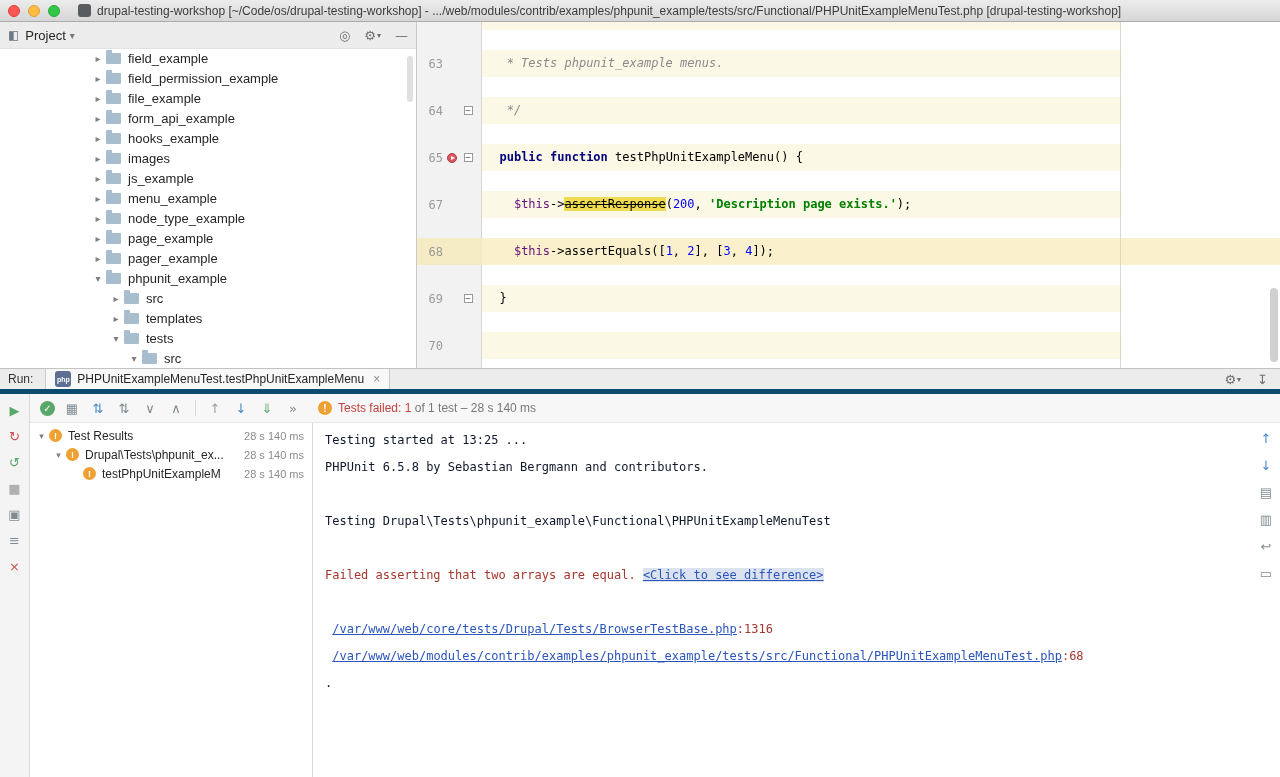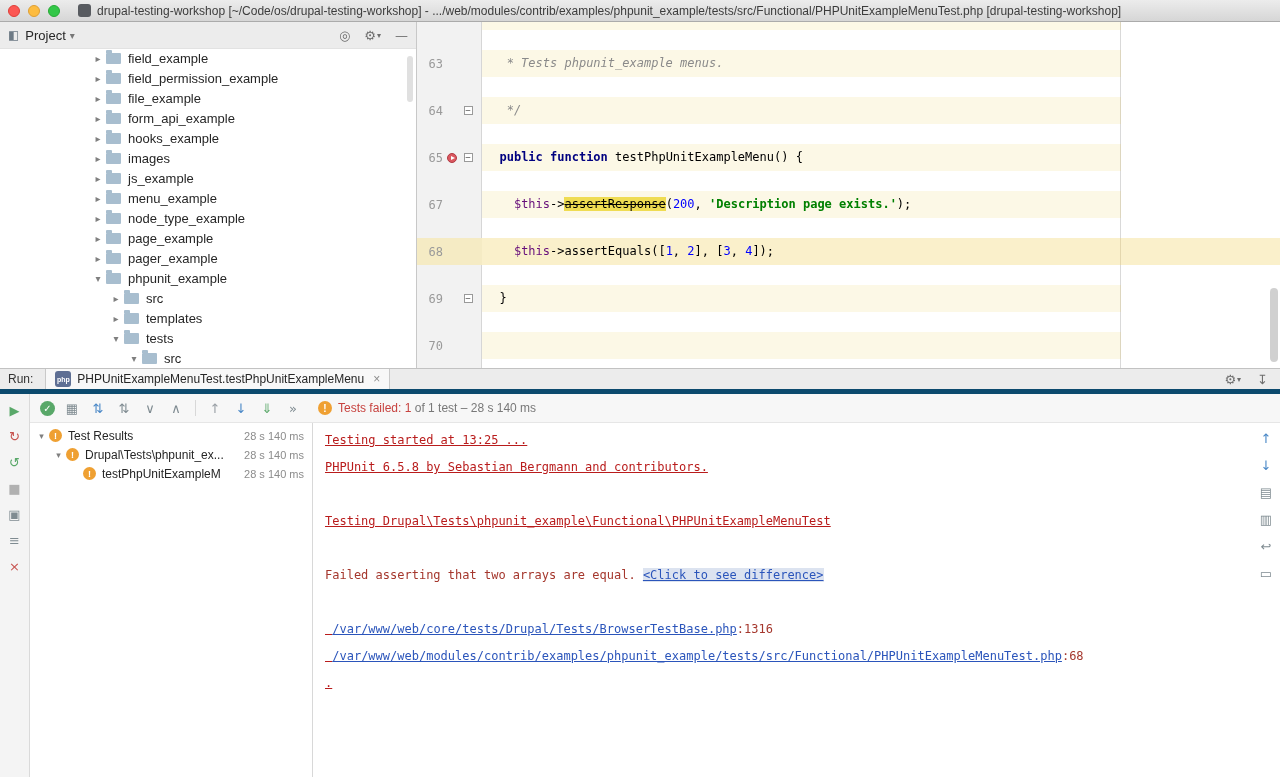--- a/index.html
+++ b/index.html
@@ -97,21 +97,21 @@
   .tt-row{height:19px;display:flex;align-items:center;font-size:12px;color:#262626;}
   .tt-chev{width:15px;flex:0 0 auto;text-align:center;color:#7F7F7F;font-size:9px;}
   .tt-icon{width:13px;height:13px;flex:0 0 auto;border-radius:50%;background:var(--c-warning_orange,#EFA032);color:#fff;
     font-size:9px;font-weight:bold;display:inline-flex;align-items:center;justify-content:center;margin-right:6px;}
   .tt-label{white-space:nowrap;overflow:hidden;}
   .tt-time{margin-left:auto;padding-right:8px;padding-left:6px;color:#8C8C8C;font-size:11px;white-space:nowrap;flex:0 0 auto;}
   .console{flex:1;position:relative;background:#fff;min-width:0;}
   #console-lines{position:absolute;top:4px;left:12px;right:30px;overflow:hidden;
     font-family:"DejaVu Sans Mono",monospace;font-size:12px;}
   .console-line{height:27px;line-height:27px;white-space:pre;overflow:hidden;}
-  .c-plain{color:#b91c1c;text-decoration:underline;}
+  .c-plain{color:#0f172a;}
   .c-error{color:var(--c-error,#A5372D);}
   .c-lineref{color:var(--c-error,#A5372D);}
   .c-link{color:var(--c-link,#2B55BB);text-decoration:underline;}
   .c-diff-link{color:var(--c-link,#2B55BB);text-decoration:underline;background:#DCE3F0;}
   #console-icons{position:absolute;top:6px;right:2px;width:24px;display:flex;flex-direction:column;align-items:center;gap:9px;}
 </style>
 </head>
 <body>
 
 <div class="window">

